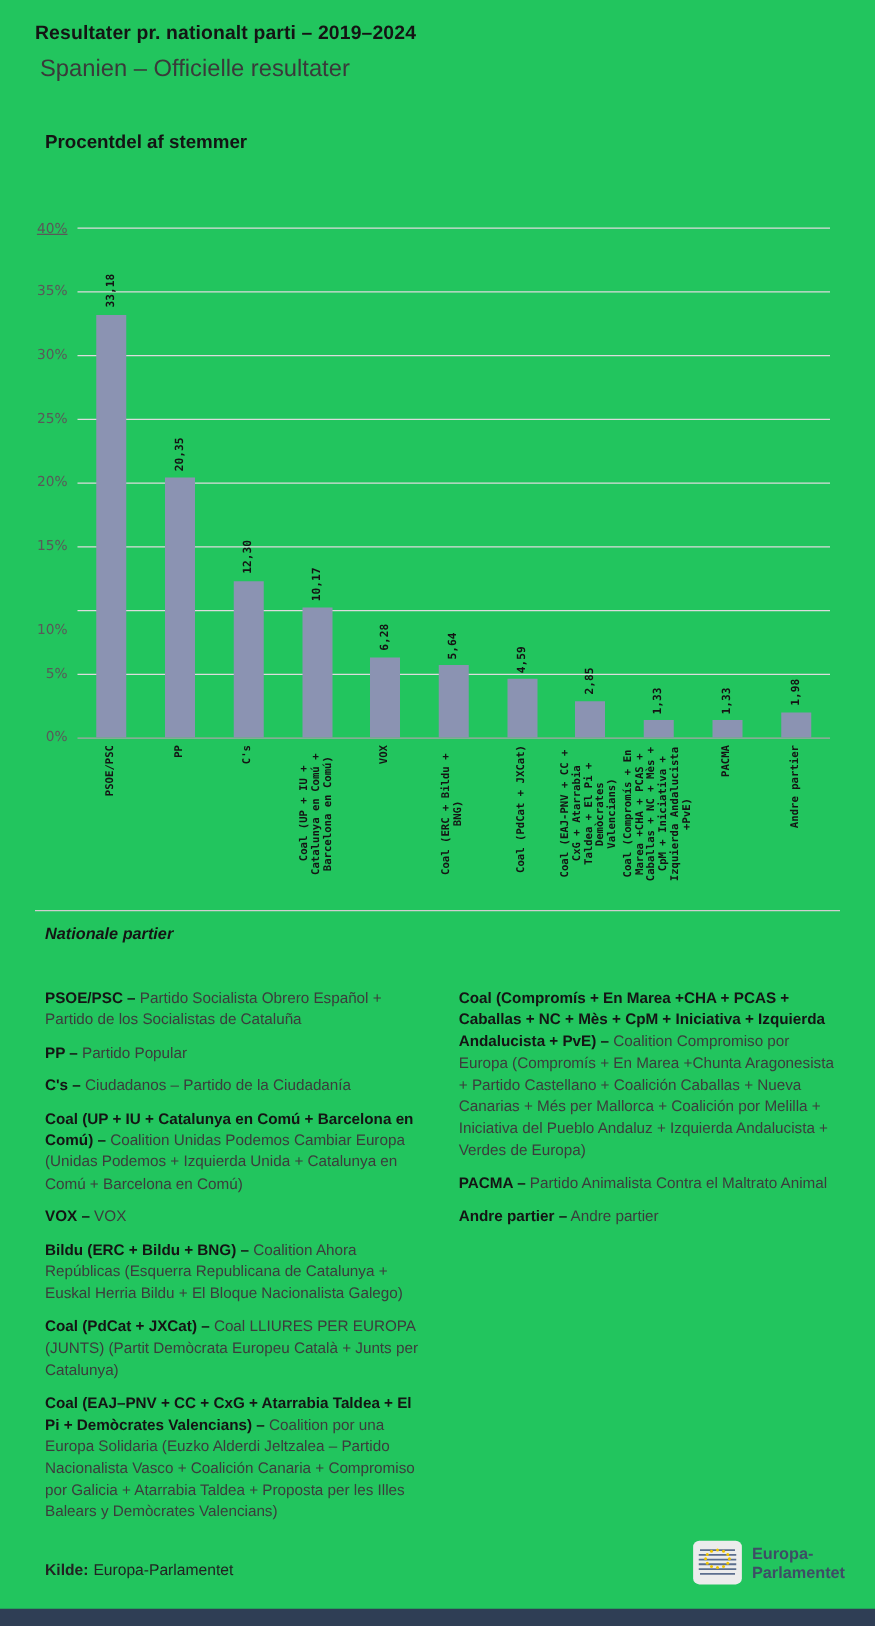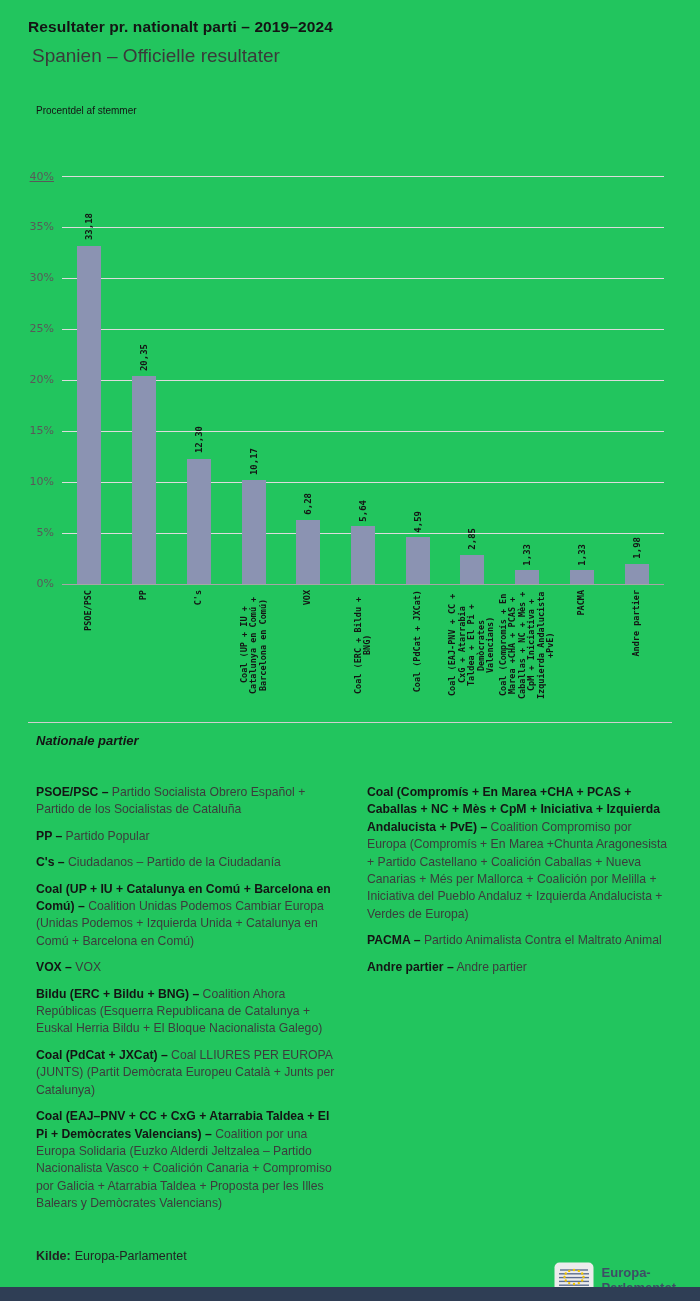--- a/index.html
+++ b/index.html
@@ -5,21 +5,21 @@
   * { box-sizing: border-box; margin: 0; padding: 0; }
   html, body { background: #ffffff; }
   body { font-family: "Liberation Sans", sans-serif; color: #1c1c1c; }
 
   .page { position: relative; width: 700px; height: 1301px; background: #22c55e; overflow: hidden; padding-top: 18px; }
 
   header { padding: 0 28px; }
   .report-title { font-size: 15.5px; font-weight: bold; color: #141414; letter-spacing: .1px; }
   .report-subtitle { font-size: 19px; font-weight: normal; color: #3a3a3a; margin: 9px 0 0 4px; }
 
-  .chart-title { margin: 38px 0 0 36px; font-size: 10px; font-weight: normal; color: #141414; }
+  .chart-title { margin: 38px 0 0 36px; font-size: 15px; font-weight: bold; color: #141414; }
 
   .chart-wrap { position: relative; width: 700px; height: 594px; }
   .gridline { position: absolute; height: 1px; background: var(--c-grid, #dcdcdc); }
   .gridline.baseline { background: var(--c-baseline, #a6a6a6); }
   .ytick { position: absolute; left: 0; width: 54px; text-align: right;
            font-family: "DejaVu Sans", sans-serif; font-size: 11px; color: #595959; line-height: 16px; }
   .bar { position: absolute; width: 24px; background: var(--c-bar, #8b93b2); }
   .vlabel { position: absolute; writing-mode: vertical-rl;
             transform: translateX(-50%) rotate(180deg);
             font-family: "DejaVu Sans Mono", monospace; font-size: 9px; font-weight: bold;
@@ -32,21 +32,21 @@
   .divider { margin: 12px 28px 0 28px; border-top: 1px solid #cfcfcf; }
   .legend-heading { margin: 10px 0 0 36px; font-size: 13px; font-weight: bold; color: #141414; font-style: italic; }
   .legend-cols { display: flex; gap: 26px; margin: 36px 28px 0 36px; }
   .legend-col { flex: 1; min-width: 0; }
   .legend-item { font-size: 12.2px; line-height: 17.4px; color: #3c3c3c; margin-bottom: 9px; }
   .legend-item strong { color: #141414; }
 
   .source-line { position: absolute; left: 36px; bottom: 38px; font-size: 12.5px; color: #222; }
   .source-line strong { font-weight: bold; margin-right: 4px; }
 
-  .ep-logo { position: absolute; right: 24px; bottom: 3px; display: flex; align-items: center; gap: 8px; }
+  .ep-logo { position: absolute; right: 24px; bottom: 33px; display: flex; align-items: center; gap: 8px; }
   .logo-box { display: block; }
   .logo-line { stroke: var(--c-logo-blue, #4d6185); stroke-width: 1.4; opacity: .9; }
   .logo-star { fill: var(--c-logo-star, #f2c500); }
   .ep-logo-text { font-size: 13px; font-weight: bold; color: var(--c-logo-text, #3e4d66); line-height: 15px; }
 
   .bottom-bar { position: absolute; left: 0; bottom: 0; width: 100%; height: 14px; background: var(--c-footer-bar, #2f3e55); }
 </style>
 </head>
 <body>
 
@@ -58,21 +58,21 @@
   </header>
 
   <div class="chart-title">Procentdel af stemmer</div>
 
   <div class="chart-wrap" id="chart-wrap">
       <div class="gridline baseline" style="left: 62px; top: 468px; width: 602px;"></div>
       <div class="ytick" style="top: 460px;">0%</div>
       <div class="gridline" style="left: 62px; top: 417px; width: 602px;"></div>
       <div class="ytick" style="top: 409px;">5%</div>
       <div class="gridline" style="left: 62px; top: 366px; width: 602px;"></div>
-      <div class="ytick" style="top: 358px;">10%</div>
+      <div class="ytick" style="top: 374px;">10%</div>
       <div class="gridline" style="left: 62px; top: 315px; width: 602px;"></div>
       <div class="ytick" style="top: 307px;">15%</div>
       <div class="gridline" style="left: 62px; top: 264px; width: 602px;"></div>
       <div class="ytick" style="top: 256px;">20%</div>
       <div class="gridline" style="left: 62px; top: 213px; width: 602px;"></div>
       <div class="ytick" style="top: 205px;">25%</div>
       <div class="gridline" style="left: 62px; top: 162px; width: 602px;"></div>
       <div class="ytick" style="top: 154px;">30%</div>
       <div class="gridline" style="left: 62px; top: 111px; width: 602px;"></div>
       <div class="ytick" style="top: 103px;">35%</div>

